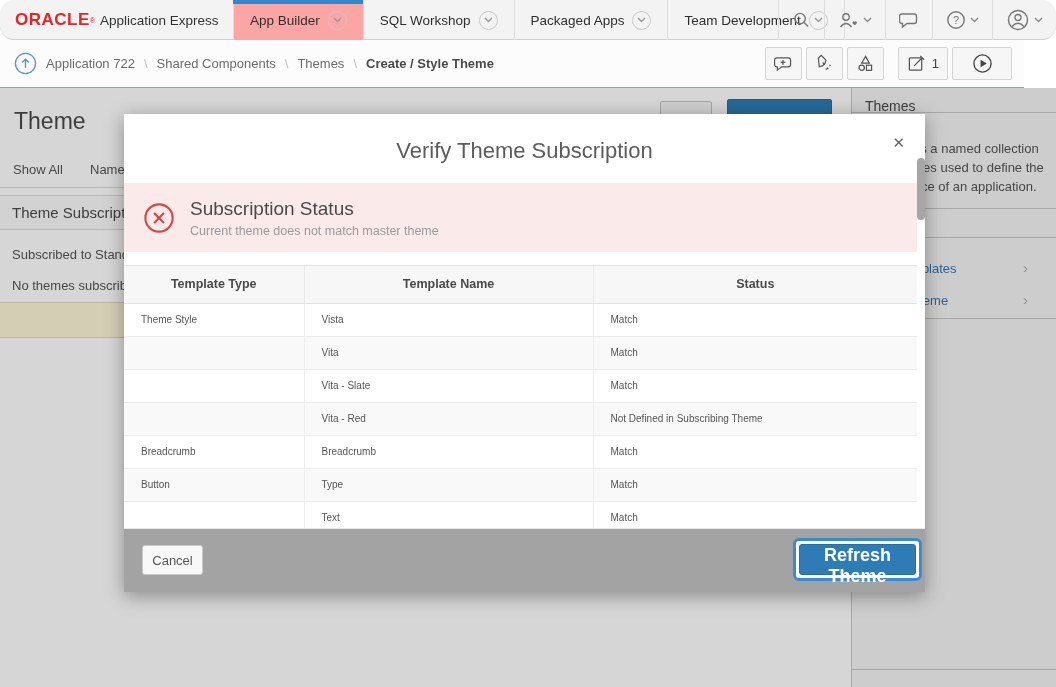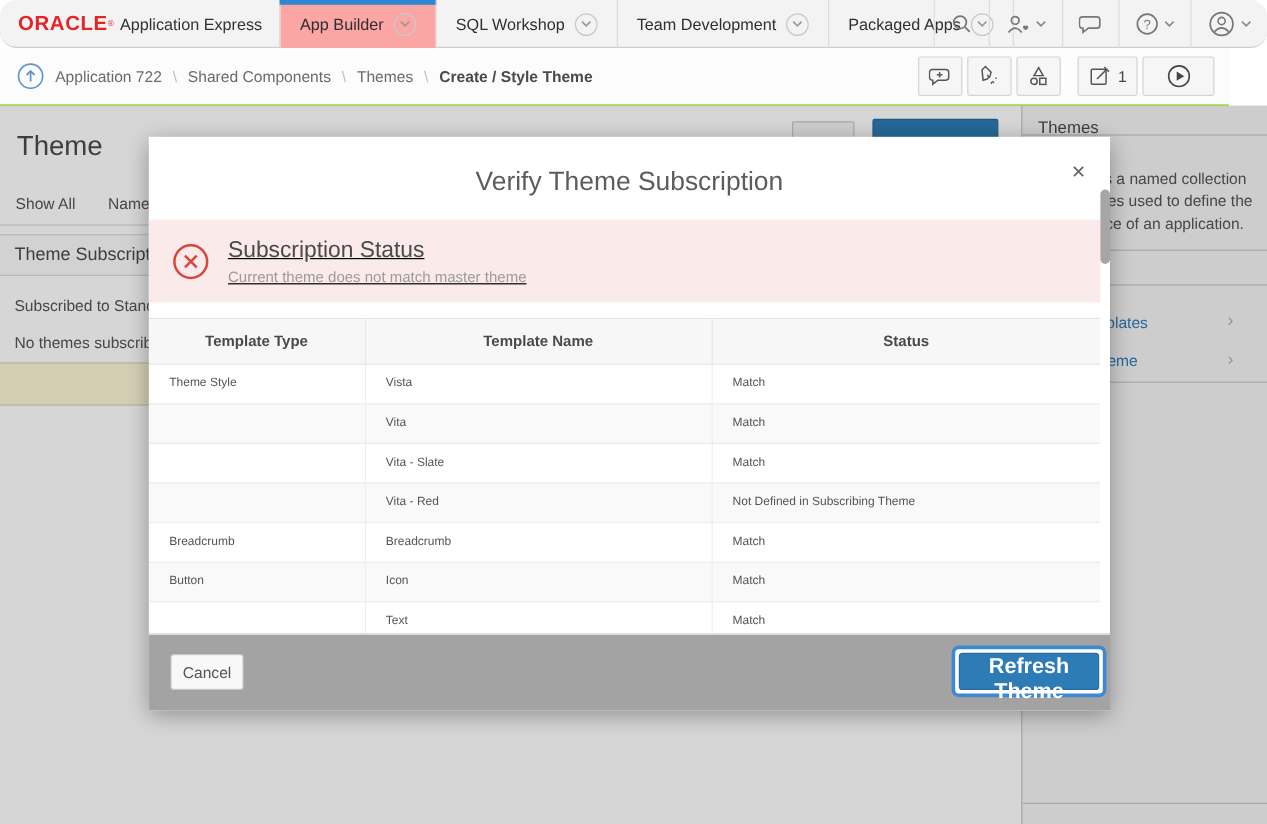--- a/index.html
+++ b/index.html
@@ -70,21 +70,21 @@
     background:rgba(0,0,0,0.16); z-index:30; }
 
   
   .modal { position:absolute; left:124px; top:114px; width:801px; height:478px; background:#fff;
     box-shadow:0 4px 18px rgba(0,0,0,.35); z-index:40; }
   .modal-title { position:absolute; left:0; top:24px; width:100%; text-align:center;
     font-size:22px; color:#5c5c5c; }
   .modal-close { position:absolute; right:20px; top:20px; font-size:15px; color:#666; cursor:pointer;
     background:none; border:none; font-family:inherit; }
   .alert { position:absolute; left:0; top:69px; width:793px; height:69px; background:#faeae9;
-    display:flex; align-items:center;text-decoration:underline; }
+    display:flex; align-items:center; }
   .alert-icon { margin-left:19px; flex:0 0 auto; width:32px; height:32px; }
   .alert-text { margin-left:15px; }
   .alert-title { font-size:19px; color:#4a4a4a; }
   .alert-msg { font-size:12.5px; color:#9b9b9b; margin-top:4px; }
 
   .vtable { position:absolute; left:0; top:151px; width:793px; height:263px; overflow:hidden;
     border-top:1px solid #e3e3e3; }
   .vtable table { width:793px; border-collapse:collapse; table-layout:fixed; }
   .vtable th { height:37px; background:#f7f7f7; font-size:12.5px; font-weight:bold; color:#4a4a4a;
     border-bottom:1px solid #e3e3e3; border-right:1px solid #e8e8e8; text-align:center; }
@@ -133,29 +133,29 @@
       </div>
       <div class="nav-tab">
         <span>SQL Workshop</span>
         <span class="chev-circle">
           <svg width="9" height="6" viewBox="0 0 9 6">
               <polyline points="1,1 4.5,4.5 8,1" fill="none" stroke="#999" stroke-width="1.4"></polyline>
             </svg>
         </span>
       </div>
       <div class="nav-tab">
-        <span>Team Development</span>
+        <span>Packaged Apps</span>
         <span class="chev-circle">
           <svg width="9" height="6" viewBox="0 0 9 6">
               <polyline points="1,1 4.5,4.5 8,1" fill="none" stroke="#999" stroke-width="1.4"></polyline>
             </svg>
         </span>
       </div>
       <div class="nav-tab">
-        <span>Packaged Apps</span>
+        <span>Team Development</span>
         <span class="chev-circle">
           <svg width="9" height="6" viewBox="0 0 9 6">
               <polyline points="1,1 4.5,4.5 8,1" fill="none" stroke="#999" stroke-width="1.4"></polyline>
             </svg>
         </span>
       </div>
     </div>
     <div class="nav-icons">
       <div class="nav-icon-cell">
         <svg width="19" height="19" viewBox="0 0 20 20">
@@ -343,21 +343,21 @@
             <td>Vita - Red</td>
             <td>Not Defined in Subscribing Theme</td>
           </tr>
           <tr>
             <td>Breadcrumb</td>
             <td>Breadcrumb</td>
             <td>Match</td>
           </tr>
           <tr class="alt">
             <td>Button</td>
-            <td>Icon</td>
+            <td>Type</td>
             <td>Match</td>
           </tr>
           <tr>
             <td></td>
             <td>Text</td>
             <td>Match</td>
           </tr>
         </tbody>
       </table>
     </div>

